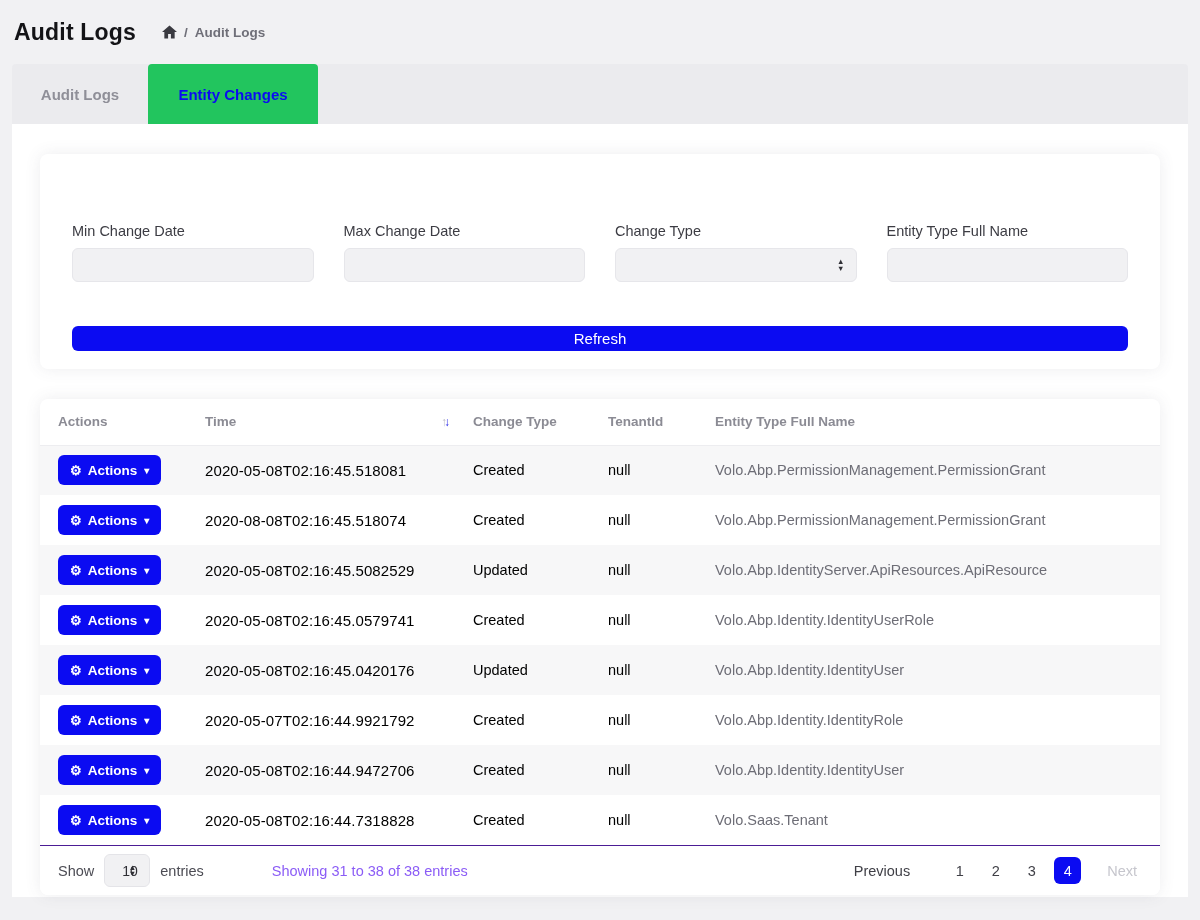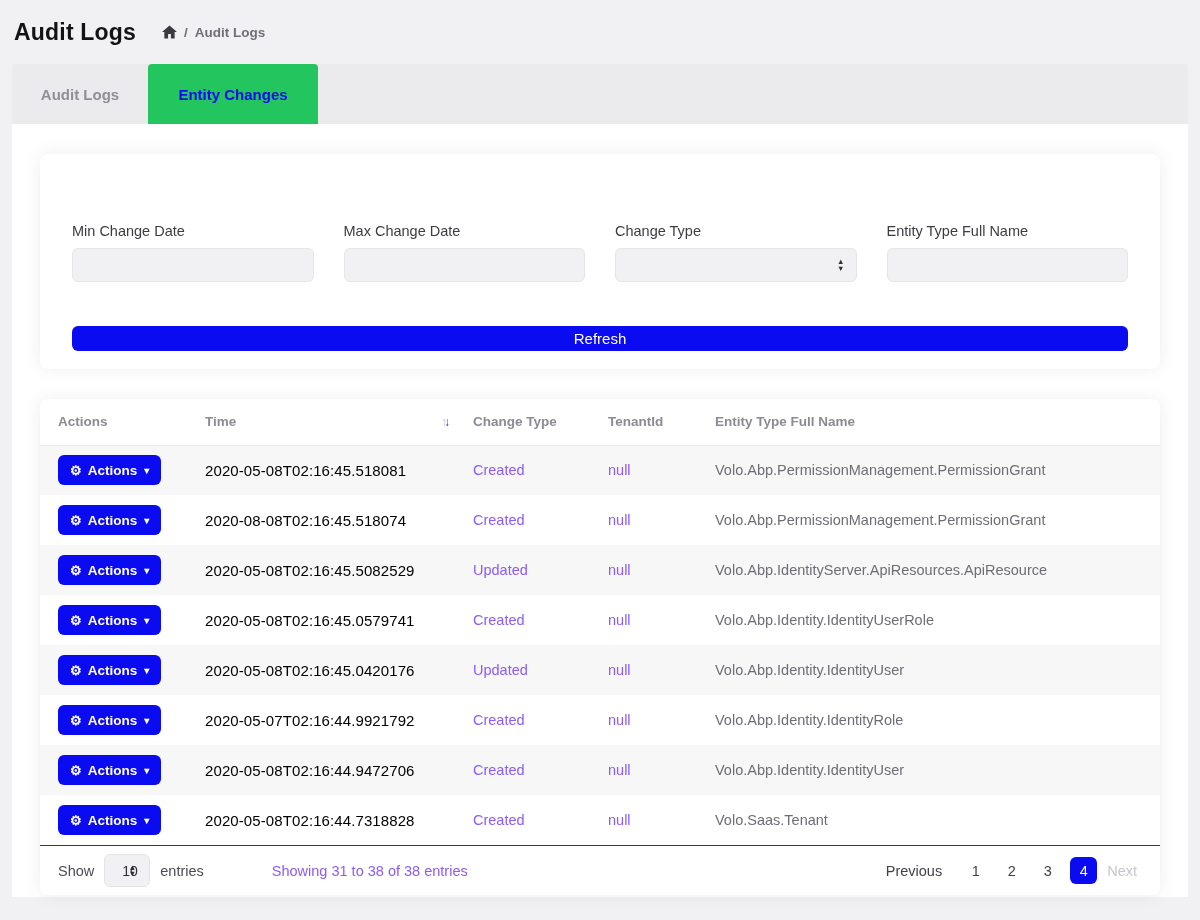--- a/index.html
+++ b/index.html
@@ -44,32 +44,32 @@
   thead th { height: 46px; text-align: left; font-size: 13.5px; font-weight: 700; color: #8b8b94; border-bottom: 1px solid #ededf0; padding: 0; }
   thead th:first-child { padding-left: 18px; }
   th.th-time { position: relative; }
   .sort-icons { position: absolute; right: 26px; top: 50%; transform: translateY(-50%); font-size: 12px; letter-spacing: -3px; }
   .sort-up { color: #b9b9c2; } .sort-down { color: #2929e8; }
   tbody tr { height: 50px; }
   tbody tr:nth-child(odd) { background: #f7f7f8; }
   td { padding: 0; vertical-align: middle; }
   td.td-actions { padding-left: 18px; }
   td.td-time { font-size: 15px; color: #000000; letter-spacing: .1px; margin-left: 15px; }
-  td.td-muted { font-size: 14.5px; color: #8b5cf6; }
+  td.td-muted { font-size: 14.5px; color: #000000; }
   td.td-entity { font-size: 14.5px; color: #6d6d76; }
   .actions-btn { display: inline-flex; align-items: center; gap: 6px; height: 30px; padding: 0 12px; border: none; border-radius: 6px; color: #fff; font-family: inherit; font-size: 13.5px; font-weight: 700; cursor: pointer; }
   .actions-btn .gear { font-size: 13px; }
   .actions-btn .caret { font-size: 10px; margin-left: 1px; }
 
   
   .table-footer { height: 50px; border-top: 1px solid #4c1d95; display: flex; align-items: center; padding: 0 18px; font-size: 14.5px; color: #4c4c54; background: #fff; }
   .page-size { position: relative; width: 46px; height: 33px; background: #f1f1f3; border: 1px solid #e4e4e8; border-radius: 6px; margin: 0 10px; display: flex; align-items: center; padding-left: 17px; font-size: 14px; color: #2f2f35; cursor: pointer; }
   .page-size .updown { right: 13px; }
   .summary { color: #8b5cf6; margin-left: 68px; }
-  .pagination { margin-left: auto; display: flex; align-items: center; gap: 5px; }
+  .pagination { margin-left: auto; display: flex; align-items: center; gap: 21px; }
   .page-link { min-width: 27px; height: 27px; display: inline-flex; align-items: center; justify-content: center; font-size: 14.5px; color: #3f3f46; border-radius: 6px; cursor: pointer; padding: 0 5px; }
   .page-link.prev { margin-right: 10px; }
   .page-link.active { color: #fff; }
   .page-link.disabled { color: #c6c6cd; cursor: default; }
 </style>
 </head>
 <body>
 
 <div class="page-header">
   <h1 class="page-title">Audit Logs</h1>

